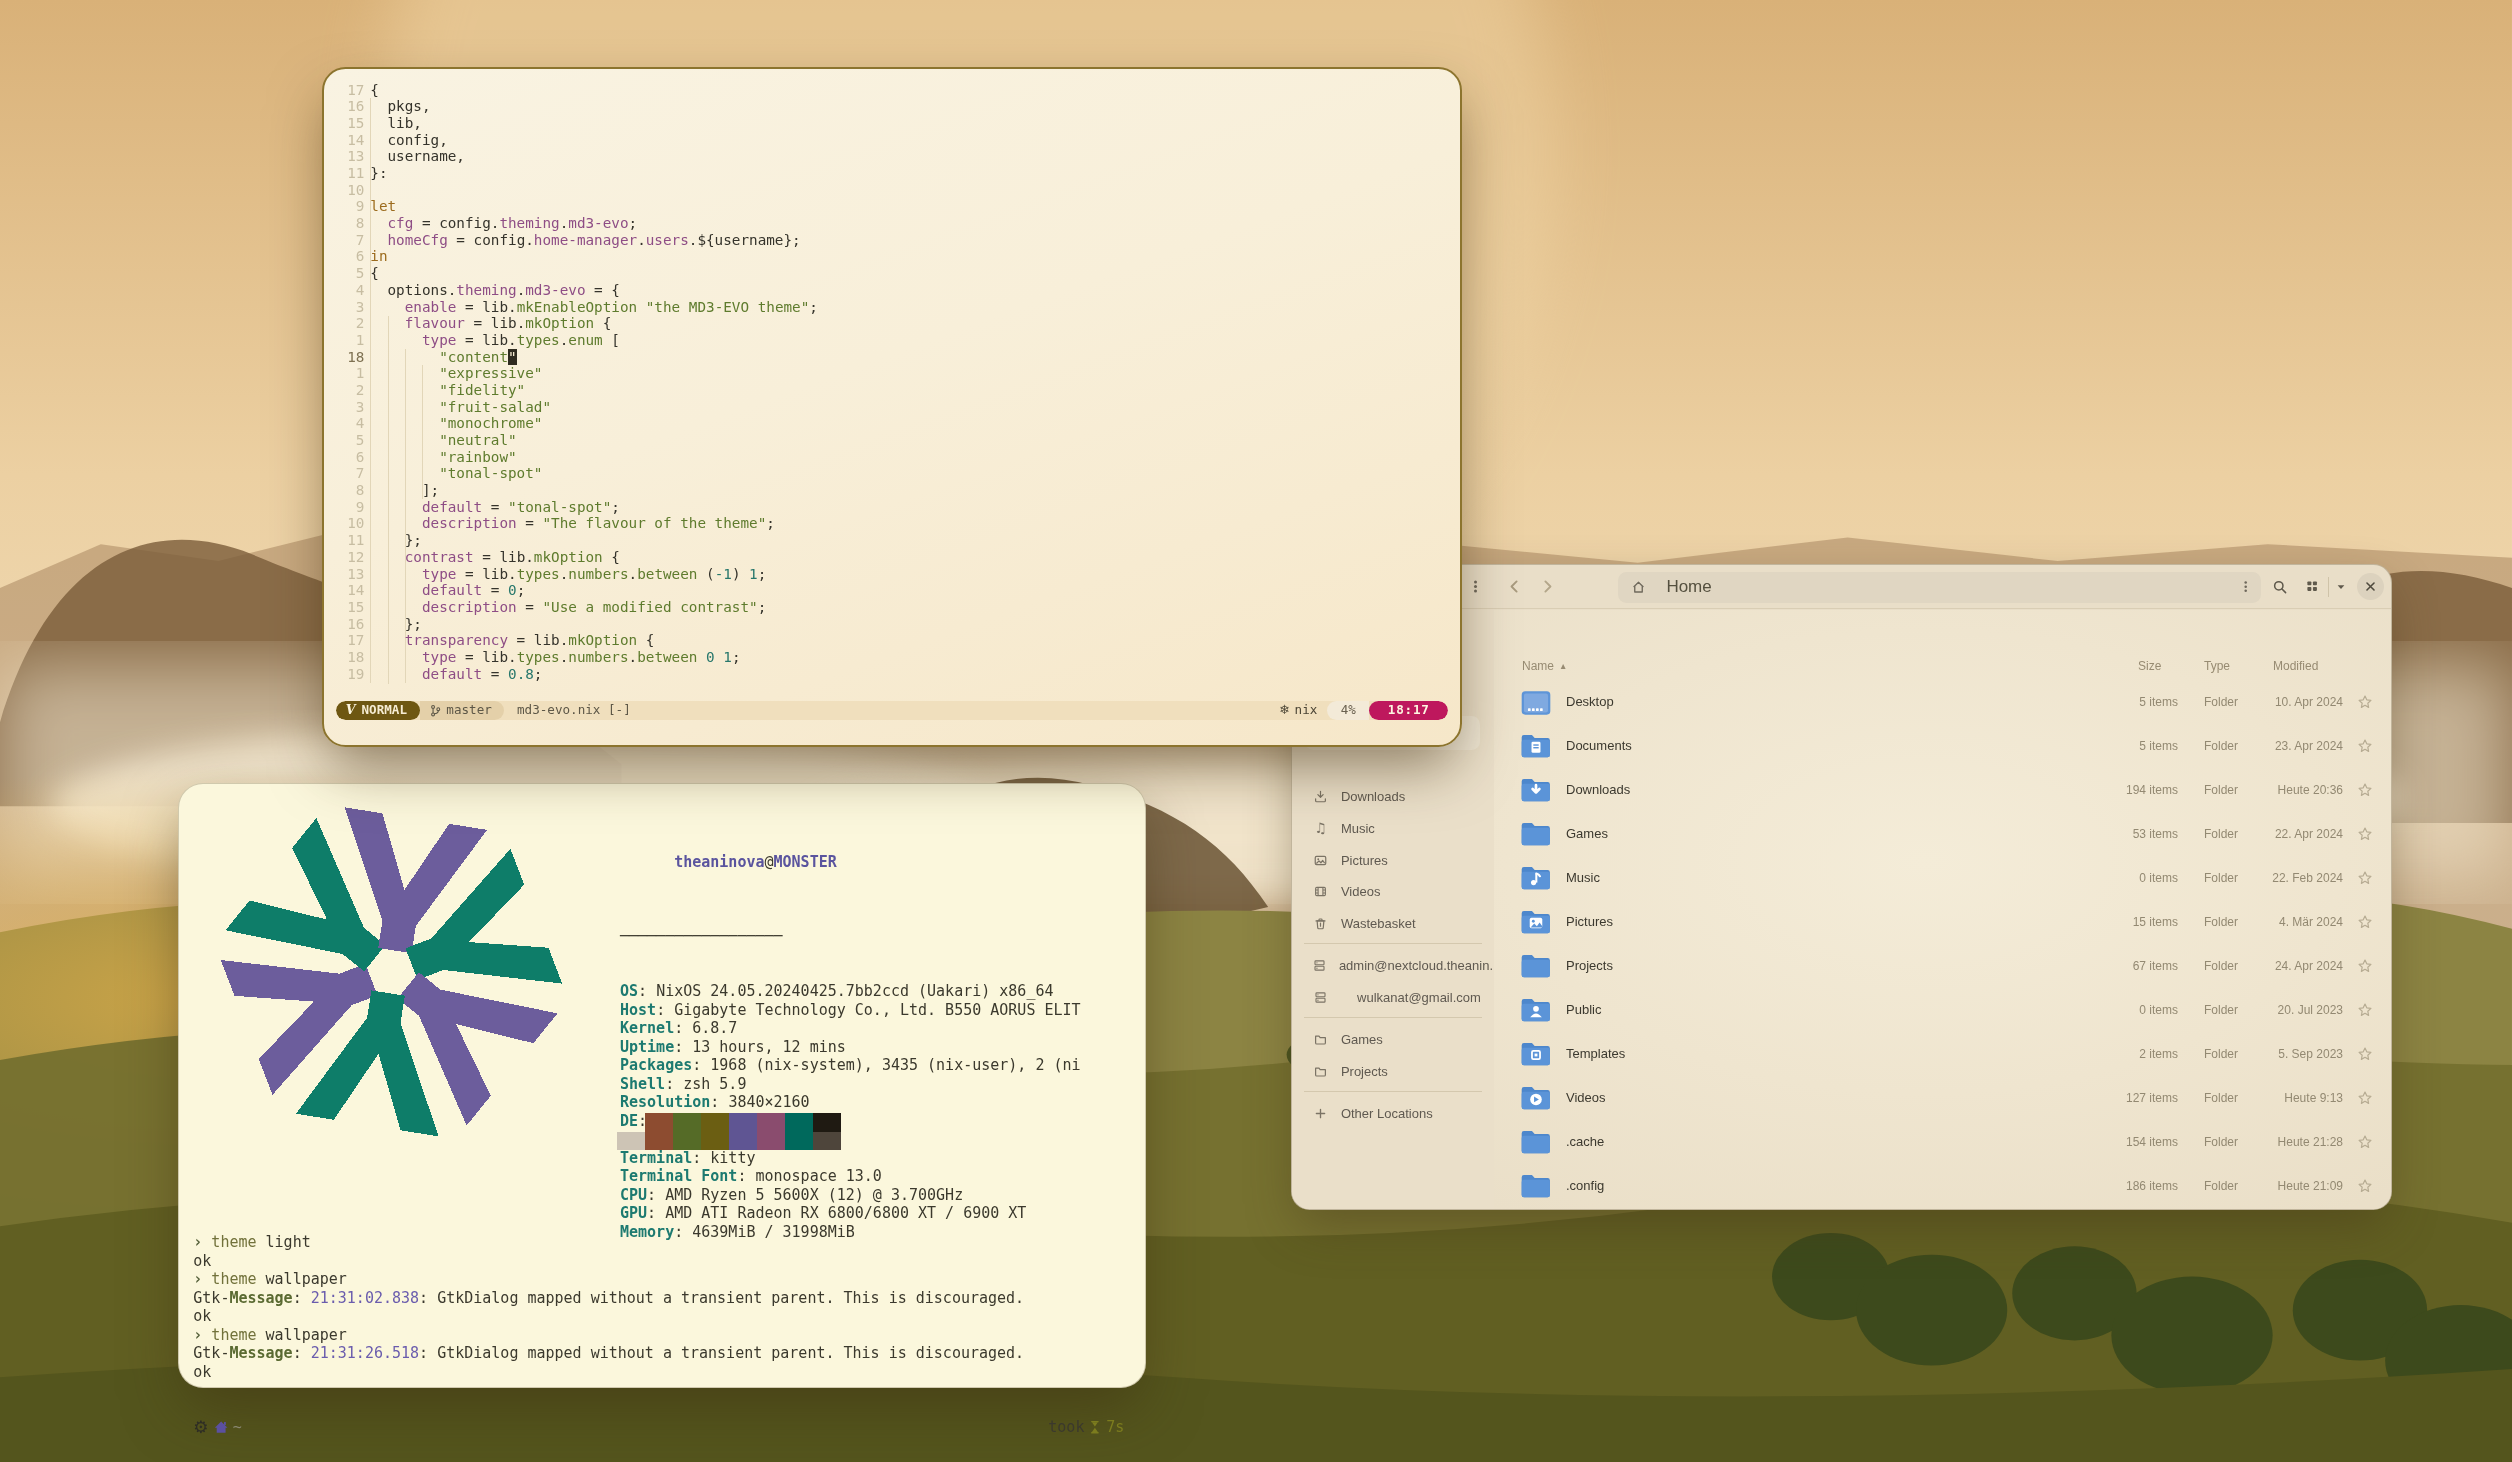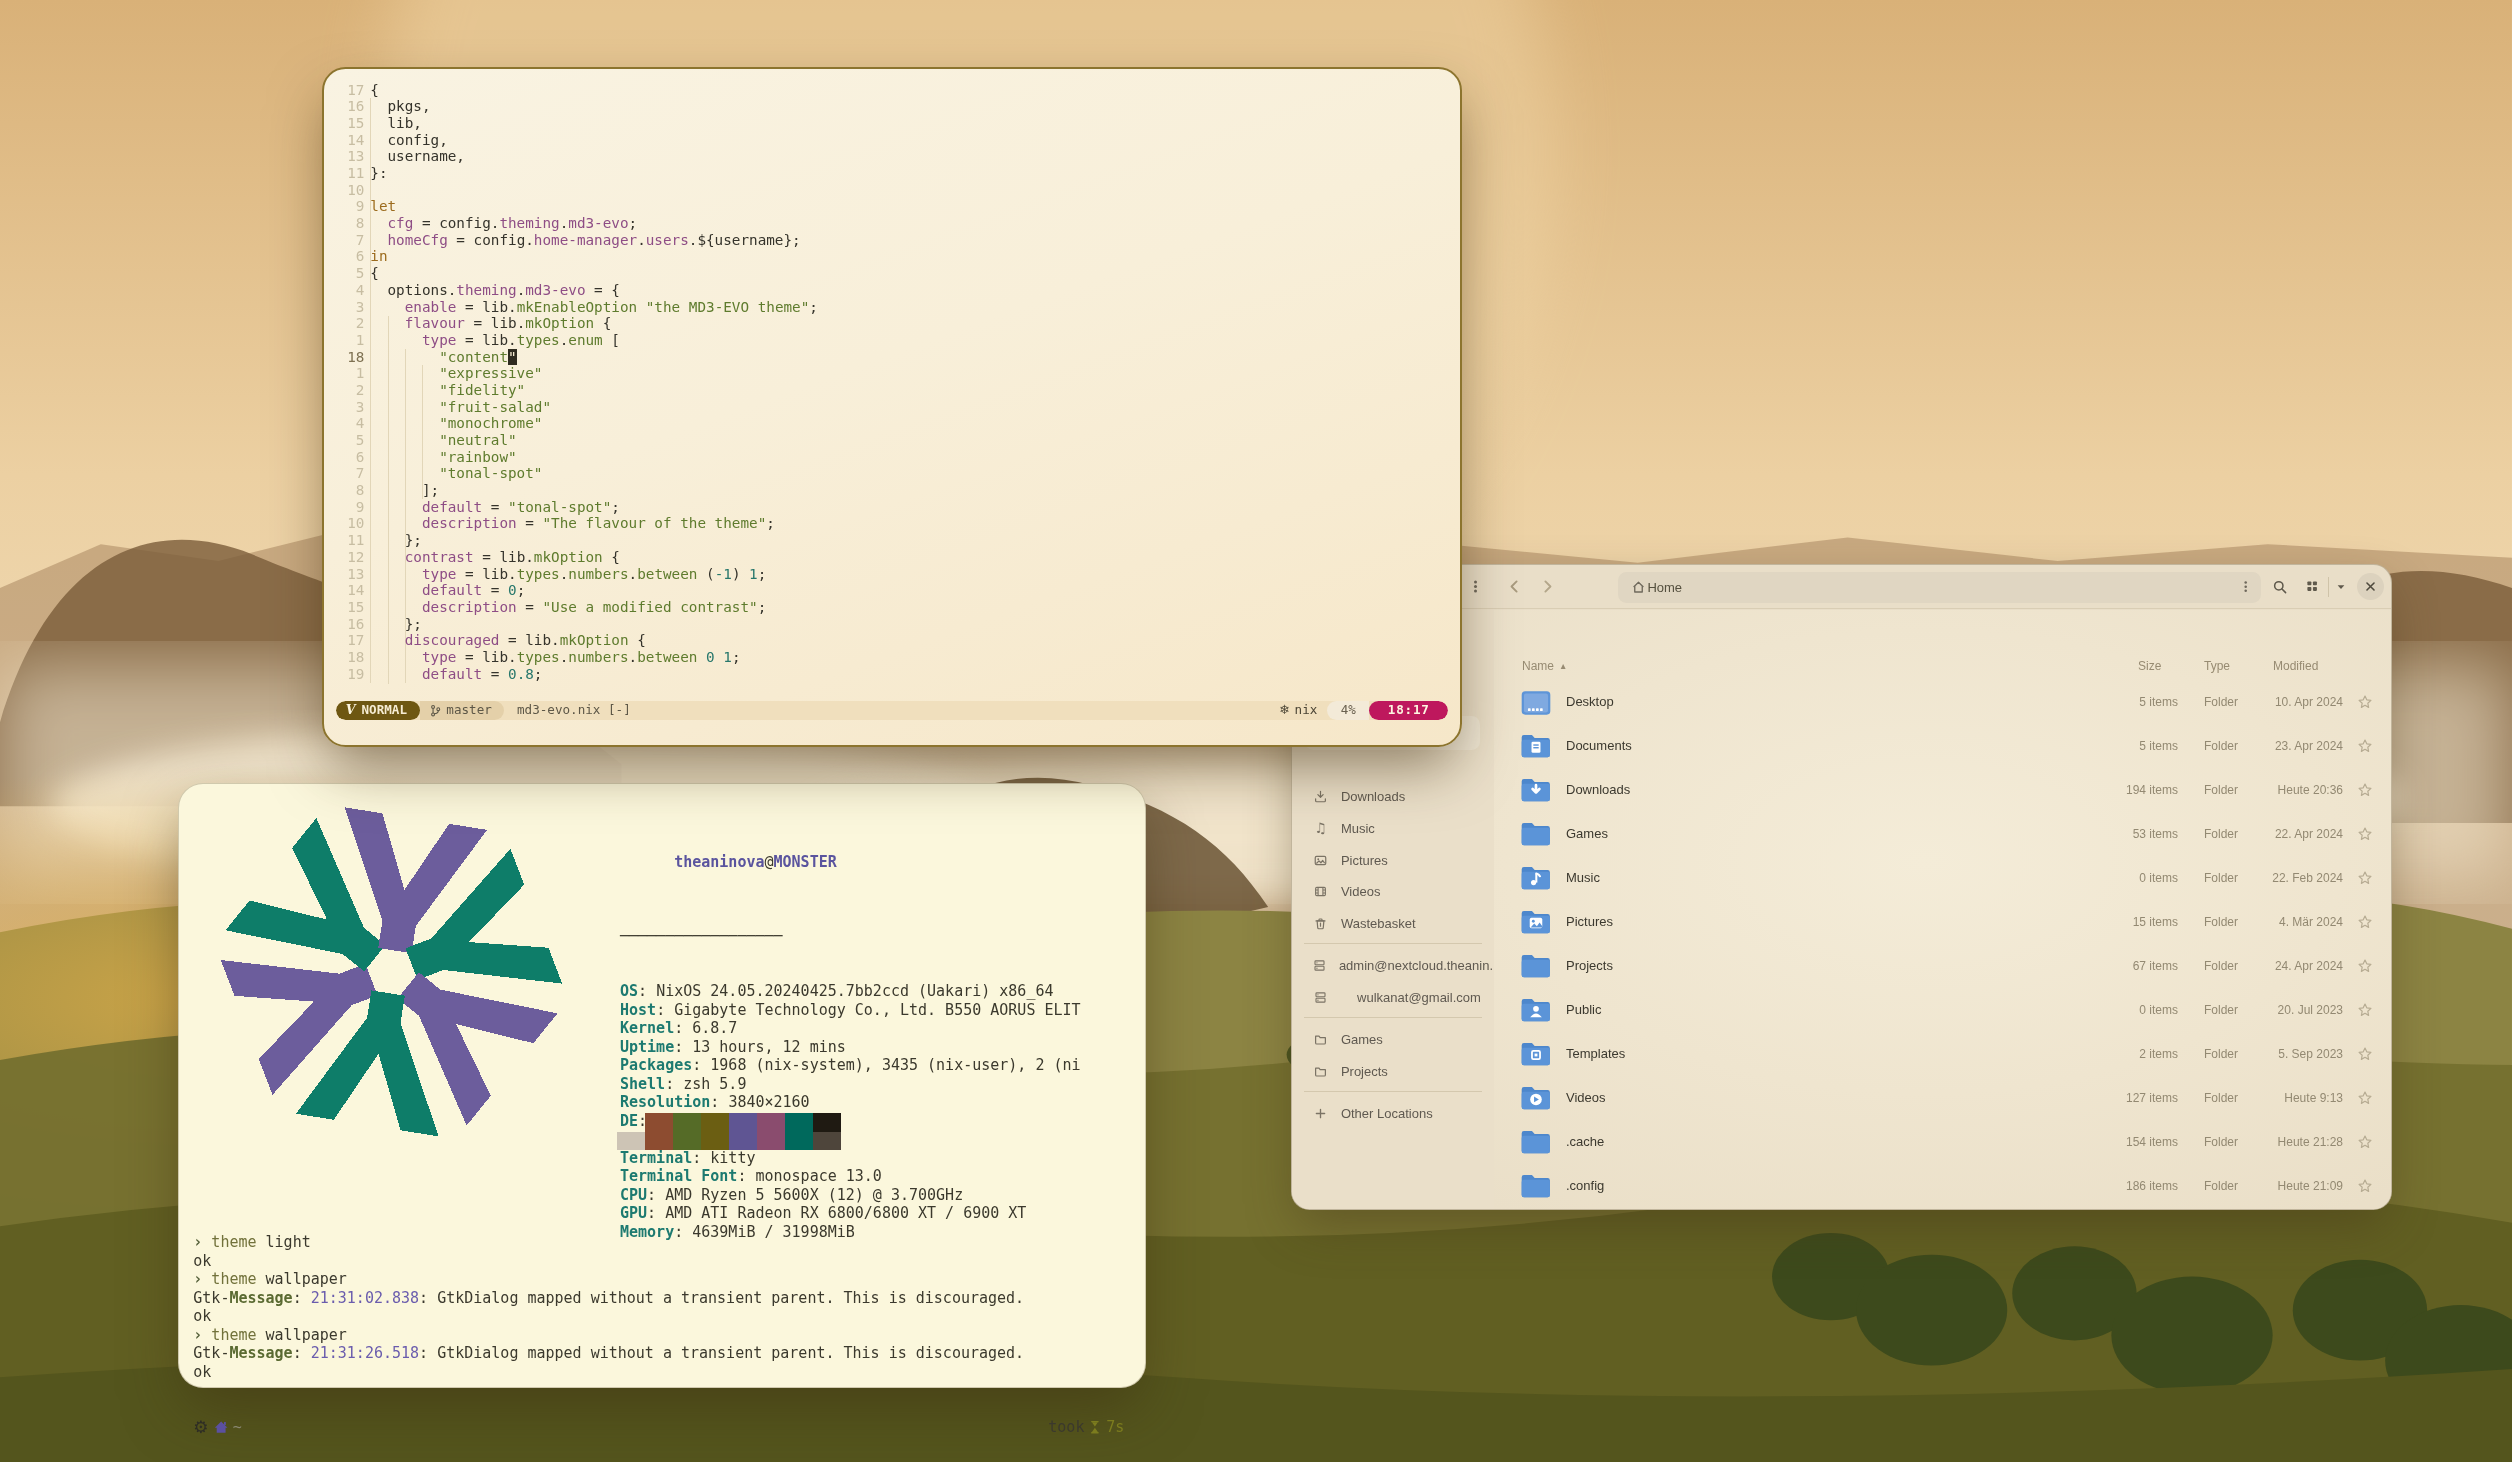--- a/index.html
+++ b/index.html
@@ -77,21 +77,21 @@
     left:1291px; top:564px; width:1101px; height:646px; z-index:10;
     background:#e9dec8; border-radius:18.5px; border:0.8px solid rgba(120,105,75,.35);
     box-shadow:0 20px 50px -6.7px rgba(70,55,25,.45); overflow:hidden;
   }
   .fm-toolbar { position:absolute; left:0; top:0; right:0; height:44px;
     border-bottom:0.8px solid #d9cdb4; display:flex; align-items:center; }
   .tb-btn { width:30px; height:30px; display:flex; align-items:center; justify-content:center;
     border-radius:6.7px; }
   .fm-pill { position:absolute; left:326px; top:6.7px; width:643px; height:31px;
     background:#e0d6c2; border-radius:8.4px; display:flex; align-items:center; padding:0 8.4px 0 13.4px; }
-  .fm-pill .loc { margin-left:1px; font-size:13px; color:#55503f; }
+  .fm-pill .loc { margin-left:20px; font-size:17px; color:#55503f; }
   .fm-pill .spacer { flex:1; }
   .fm-side { position:absolute; left:0; top:45px; bottom:0; width:202px; background:#eadfc9; }
   .fm-divider { position:absolute; left:202px; top:45px; bottom:0; width:0.8px; background:#d7cbb1; }
   .fm-list { position:absolute; left:202px; top:45px; right:0; bottom:0;
     background:radial-gradient(ellipse 756px 420px at 48% 42%, #f4ecd8 0%, #efe5cf 55%, #eadfc8 100%); }
   .side-item { position:absolute; left:6.7px; right:6.7px; height:32px; display:flex; align-items:center;
     gap:11.8px; padding-left:13.4px; border-radius:6.7px; font-size:13px; color:#5f5950; }
   .side-item .ic { width:17px; display:flex; justify-content:center; color:#7b7365; font-size:14.3px; }
   .side-sep { position:absolute; left:11.8px; right:11.8px; height:0.8px; background:#d4c8ae; }
   .side-sel { position:absolute; left:13.4px; width:175px; height:34px; top:106px;
@@ -635,21 +635,21 @@
       <div class="code-line"><span class="gutter"> 7</span><span class="code"><span class="sy-d">        </span><span class="sy-g">"tonal-spot"</span></span></div>
       <div class="code-line"><span class="gutter"> 8</span><span class="code"><span class="sy-d">      ];</span></span></div>
       <div class="code-line"><span class="gutter"> 9</span><span class="code"><span class="sy-d">      </span><span class="sy-p">default</span><span class="sy-d"> = </span><span class="sy-g">"tonal-spot"</span><span class="sy-d">;</span></span></div>
       <div class="code-line"><span class="gutter">10</span><span class="code"><span class="sy-d">      </span><span class="sy-p">description</span><span class="sy-d"> = </span><span class="sy-g">"The flavour of the theme"</span><span class="sy-d">;</span></span></div>
       <div class="code-line"><span class="gutter">11</span><span class="code"><span class="sy-d">    };</span></span></div>
       <div class="code-line"><span class="gutter">12</span><span class="code"><span class="sy-d">    </span><span class="sy-p">contrast</span><span class="sy-d"> = lib.</span><span class="sy-g">mkOption</span><span class="sy-d"> {</span></span></div>
       <div class="code-line"><span class="gutter">13</span><span class="code"><span class="sy-d">      </span><span class="sy-p">type</span><span class="sy-d"> = lib.</span><span class="sy-g">types</span><span class="sy-d">.</span><span class="sy-g">numbers</span><span class="sy-d">.</span><span class="sy-g">between</span><span class="sy-d"> (</span><span class="sy-t">-1</span><span class="sy-d">) </span><span class="sy-t">1</span><span class="sy-d">;</span></span></div>
       <div class="code-line"><span class="gutter">14</span><span class="code"><span class="sy-d">      </span><span class="sy-p">default</span><span class="sy-d"> = </span><span class="sy-t">0</span><span class="sy-d">;</span></span></div>
       <div class="code-line"><span class="gutter">15</span><span class="code"><span class="sy-d">      </span><span class="sy-p">description</span><span class="sy-d"> = </span><span class="sy-g">"Use a modified contrast"</span><span class="sy-d">;</span></span></div>
       <div class="code-line"><span class="gutter">16</span><span class="code"><span class="sy-d">    };</span></span></div>
-      <div class="code-line"><span class="gutter">17</span><span class="code"><span class="sy-d">    </span><span class="sy-p">discouraged</span><span class="sy-d"> = lib.</span><span class="sy-g">mkOption</span><span class="sy-d"> {</span></span></div>
+      <div class="code-line"><span class="gutter">17</span><span class="code"><span class="sy-d">    </span><span class="sy-p">transparency</span><span class="sy-d"> = lib.</span><span class="sy-g">mkOption</span><span class="sy-d"> {</span></span></div>
       <div class="code-line"><span class="gutter">18</span><span class="code"><span class="sy-d">      </span><span class="sy-p">type</span><span class="sy-d"> = lib.</span><span class="sy-g">types</span><span class="sy-d">.</span><span class="sy-g">numbers</span><span class="sy-d">.</span><span class="sy-g">between</span><span class="sy-d"> </span><span class="sy-t">0</span><span class="sy-d"> </span><span class="sy-t">1</span><span class="sy-d">;</span></span></div>
       <div class="code-line"><span class="gutter">19</span><span class="code"><span class="sy-d">      </span><span class="sy-p">default</span><span class="sy-d"> = </span><span class="sy-t">0.8</span><span class="sy-d">;</span></span></div>
     </div>
 
   <div class="statusline">
     <div class="sl-left">
       <span class="sl-mode">
         <span class="sl-vim">V</span>
         <span>NORMAL</span>
       </span>

